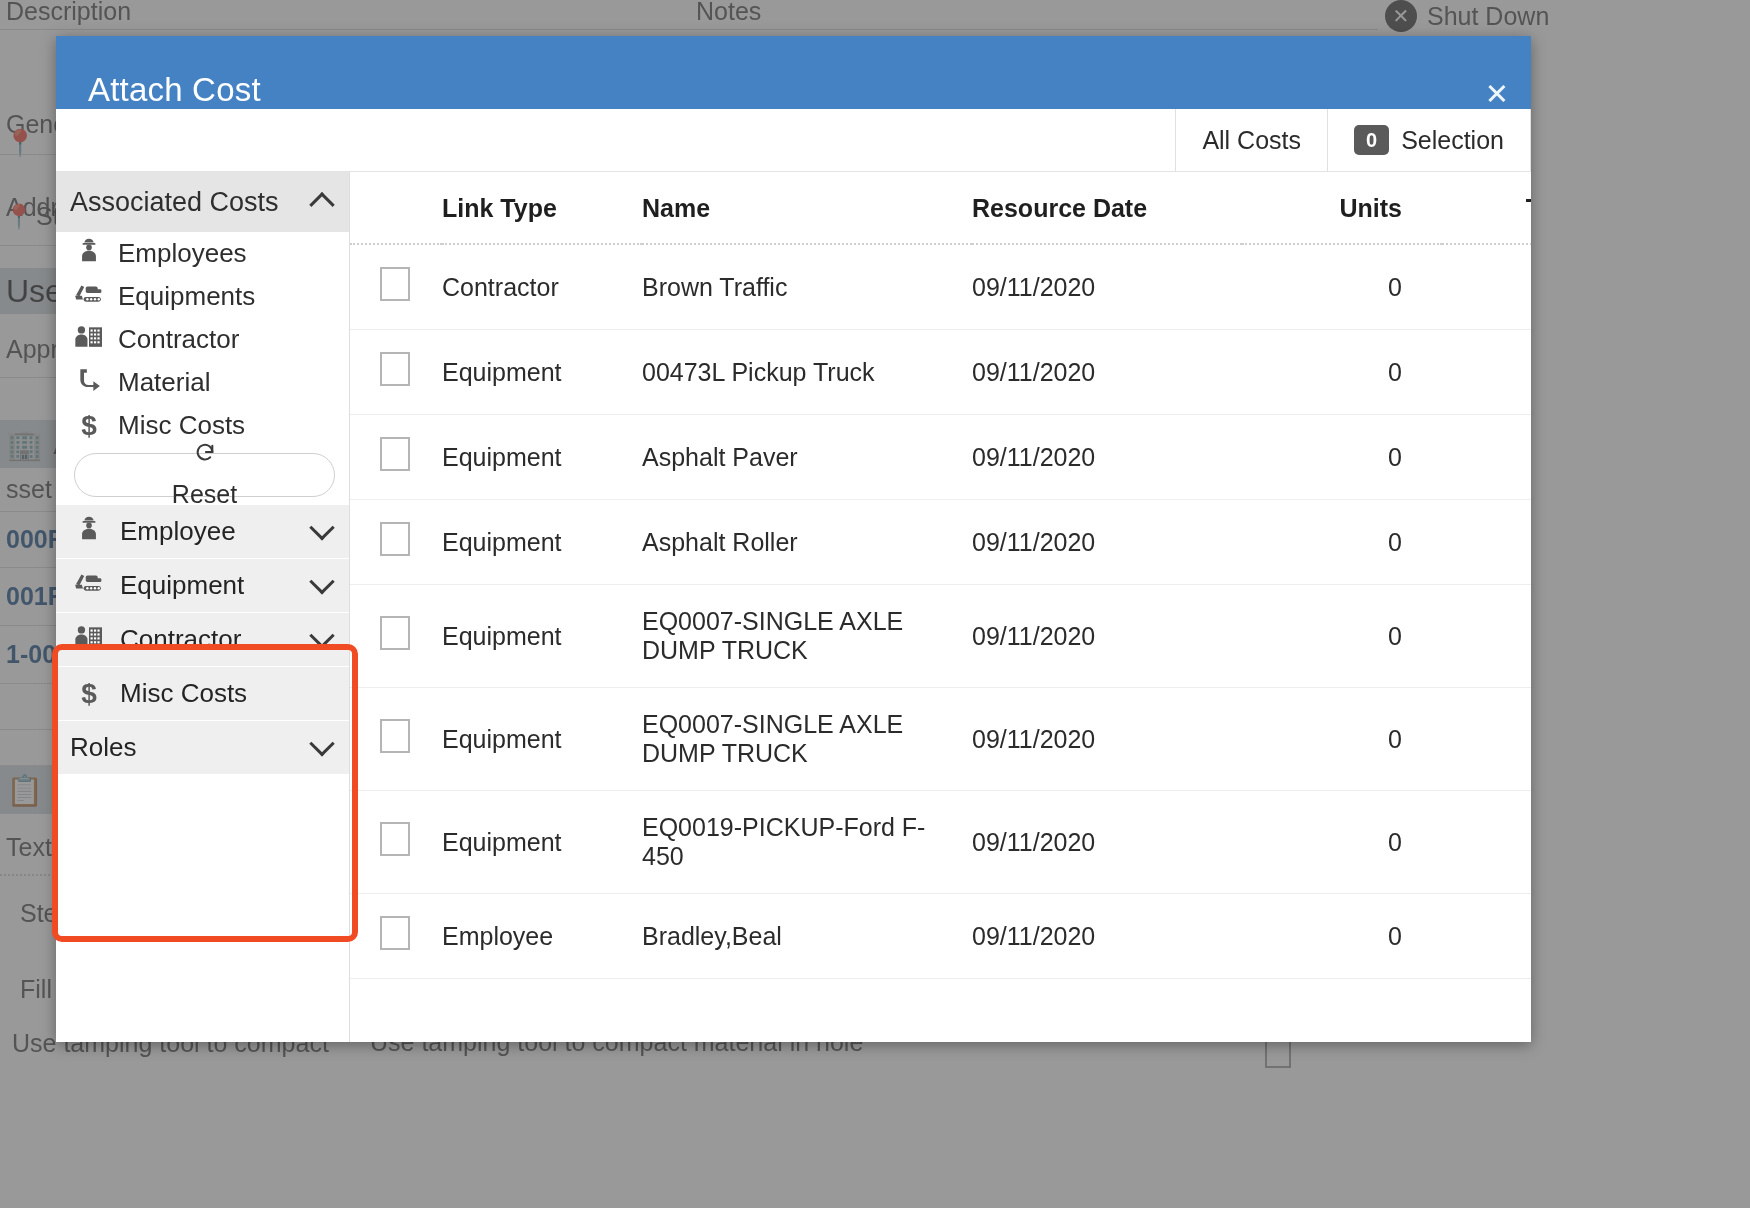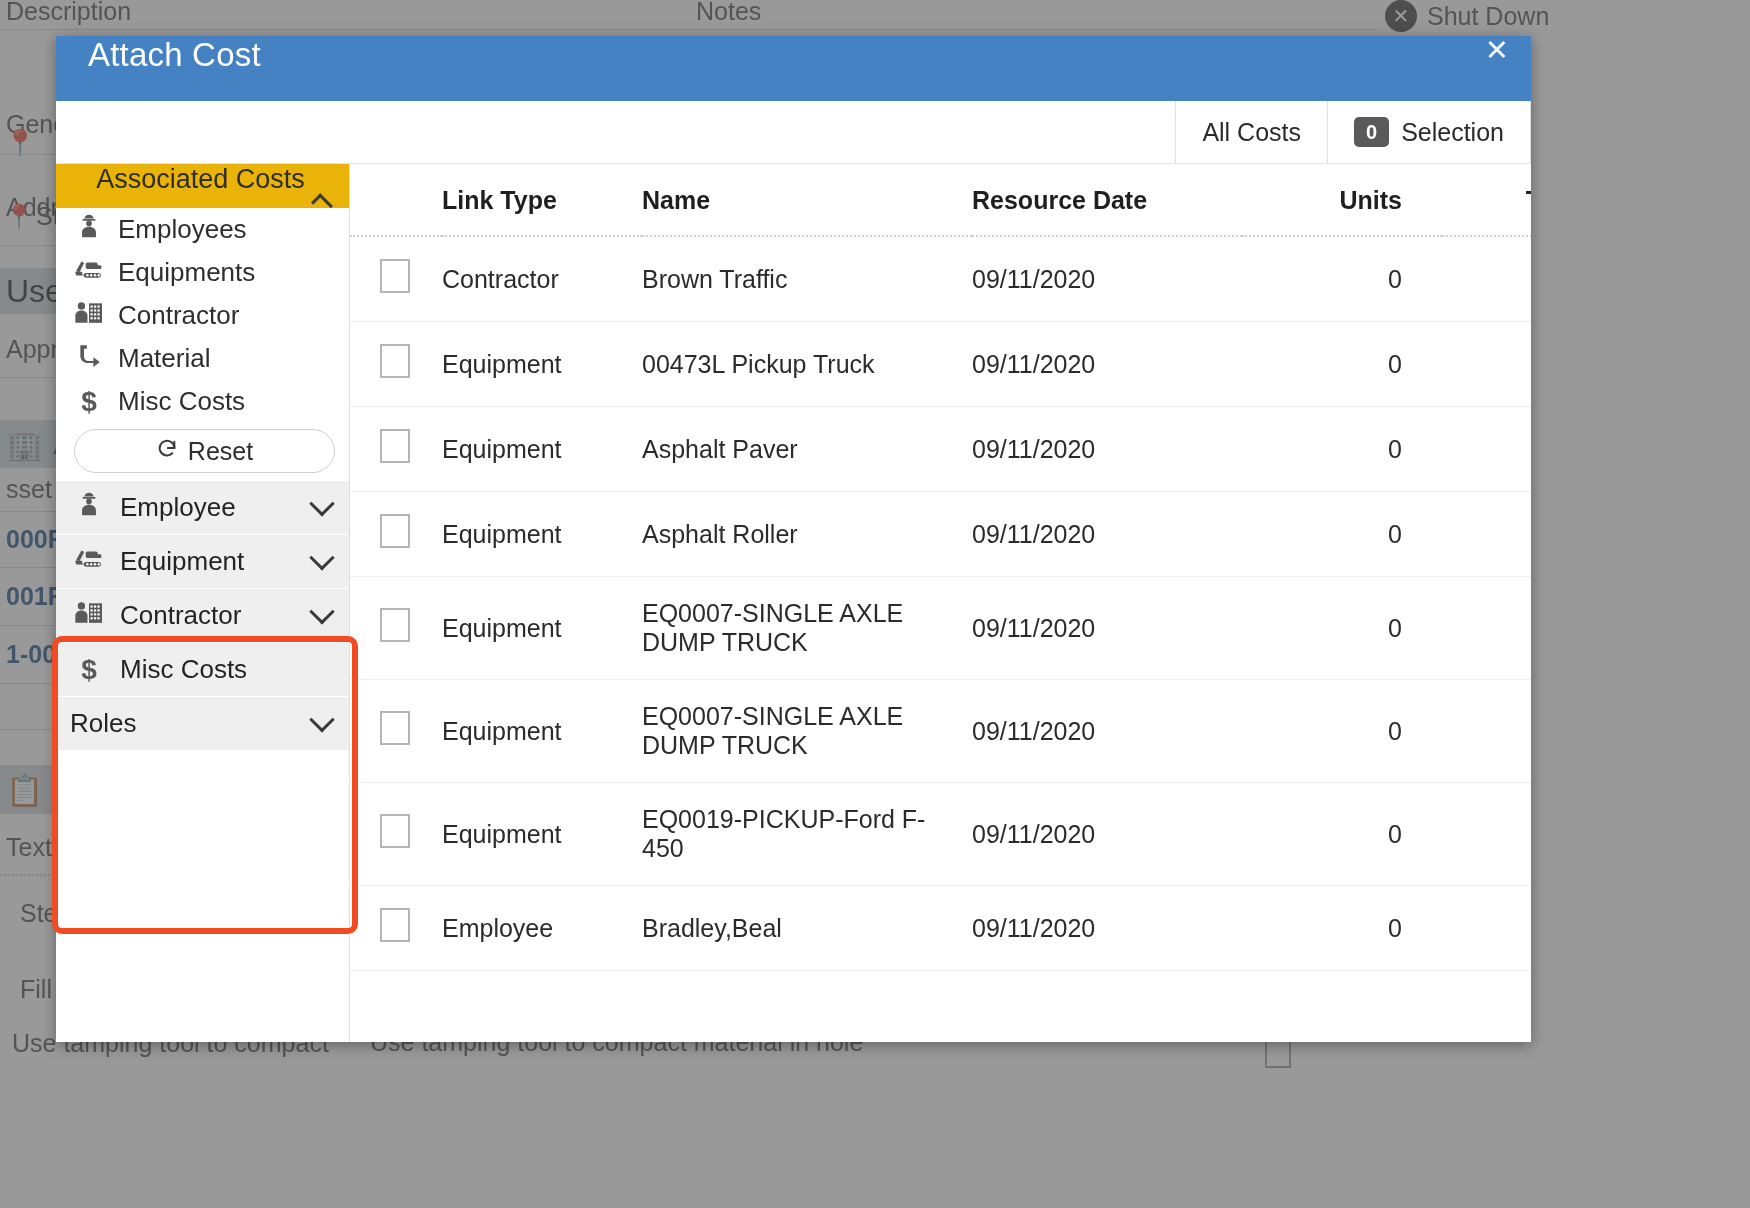--- a/index.html
+++ b/index.html
@@ -47,23 +47,23 @@
   #modal {
     position: absolute;
     left: 56px; top: 36px;
     width: 1475px; height: 1006px;
     background: #ffffff;
     z-index: 10;
     box-shadow: 0 3px 14px rgba(0,0,0,0.35);
     display: flex; flex-direction: column;
   }
   #modal-header {
-    height: 65px;
+    height: 73px;
     background: #4482c3;
-    display: flex; align-items: flex-start;
+    display: flex; align-items: flex-end;
     padding: 0 22px 0 32px;
     flex: none;
   }
   #modal-title {
     color: #ffffff;
     font-size: 33px;
     font-weight: normal;
     letter-spacing: .2px;
   }
   #modal-close {
@@ -112,26 +112,25 @@
 
   
   #sidebar {
     width: 294px;
     flex: none;
     border-right: 1px solid #dedede;
     background: #ffffff;
     position: relative;
   }
   #assoc-header {
-    background: #eab308;
-    height: 44px;
+    background: #e5e5e5;
+    height: 60px;
     display: flex; align-items: center;
     padding: 0 18px 0 14px;
     cursor: pointer;
-    flex-direction: column;
   }
   #assoc-header .ttl {
     font-size: 27px;
     color: #2e2e2e;
   }
   .chev {
     margin-left: auto;
     width: 18px; height: 18px;
     border-right: 3px solid #3a3a3a;
     border-bottom: 3px solid #3a3a3a;
@@ -155,20 +154,21 @@
     margin: 6px 14px 0 18px;
     height: 44px;
     border: 1px solid #cfcfcf;
     border-radius: 24px;
     background: #ffffff;
     display: flex; align-items: center; justify-content: center;
     gap: 10px;
     font-size: 25px;
     color: #2e2e2e;
     cursor: pointer;
+    flex-direction: column;
   }
 
   
   #accordion { margin-top: 8px; }
   .acc-item {
     height: 54px;
     background: #efefef;
     border-bottom: 1px solid #ffffff;
     display: flex; align-items: center;
     gap: 14px;

